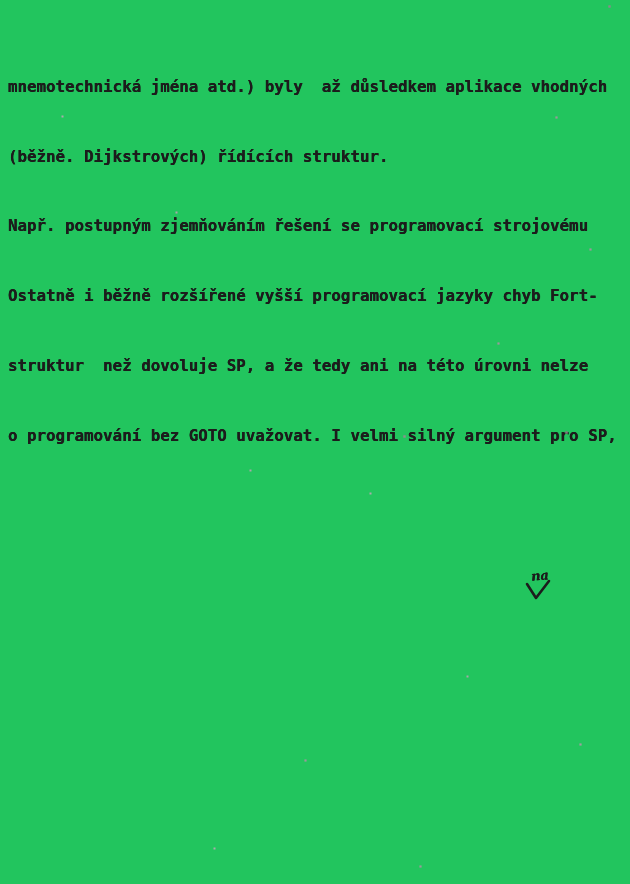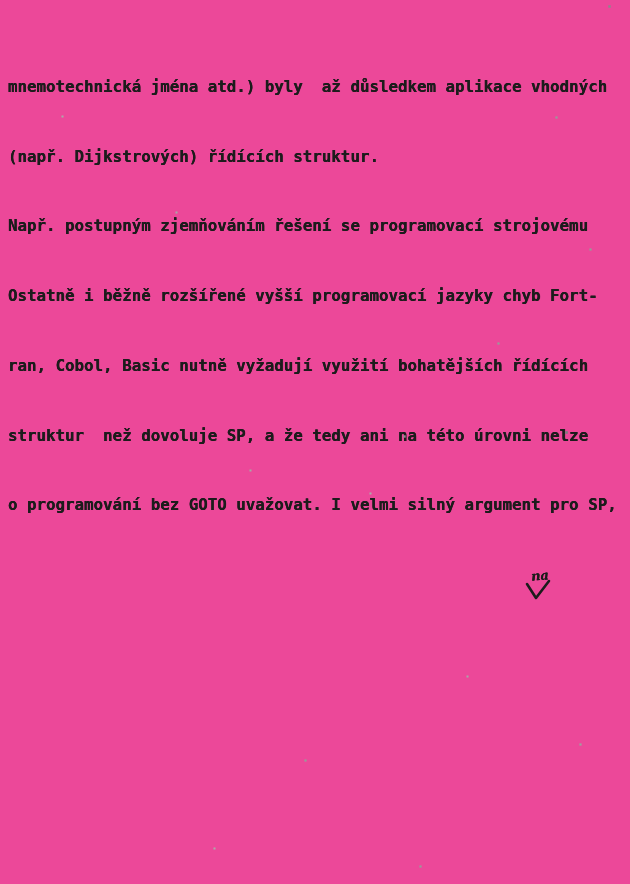--- a/index.html
+++ b/index.html
@@ -5,21 +5,21 @@
   html, body {
     margin: 0;
     padding: 0;
     background: #ffffff;
   }
   .page {
     position: relative;
     width: 630px;
     height: 884px;
     box-sizing: border-box;
-    background: #ec4899;
+    background: #22c55e;
     padding: 5px 12px 0 8px;
     overflow: hidden;
     font-family: "DejaVu Sans Mono", "Liberation Mono", monospace;
     font-weight: 700;
     font-size: 15.8px;
     line-height: 23.25px;
     color: #1c1c1c;
     white-space: pre;
     text-shadow: 0 0 0.6px currentColor, 0.35px 0.35px 0 rgba(20,20,20,0.35);
   }
@@ -64,24 +64,23 @@
       214px 848px 0 0.5px #ababab,
       420px 866px 0 0.6px #9a9a9a;
   }
 </style>
 </head>
 <body>
 
 <div class="page">
 
   <div class="line">mnemotechnická jména atd.) byly  až důsledkem aplikace vhodných</div>
-  <div class="line">(např. Dijkstrových) řídících struktur.</div>
+  <div class="line">(běžně. Dijkstrových) řídících struktur.</div>
   <div class="line">Např. postupným zjemňováním řešení se programovací strojovému</div>
   <div class="line">Ostatně i běžně rozšířené vyšší programovací jazyky chyb Fort-</div>
-  <div class="line">ran, Cobol, Basic nutně vyžadují využití bohatějších řídících</div>
   <div class="line">struktur  než dovoluje SP, a že tedy ani na této úrovni nelze</div>
   <div class="line">o programování bez GOTO uvažovat. I velmi silný argument pro SP,</div>
   
   
   
   
   
   
 
   

